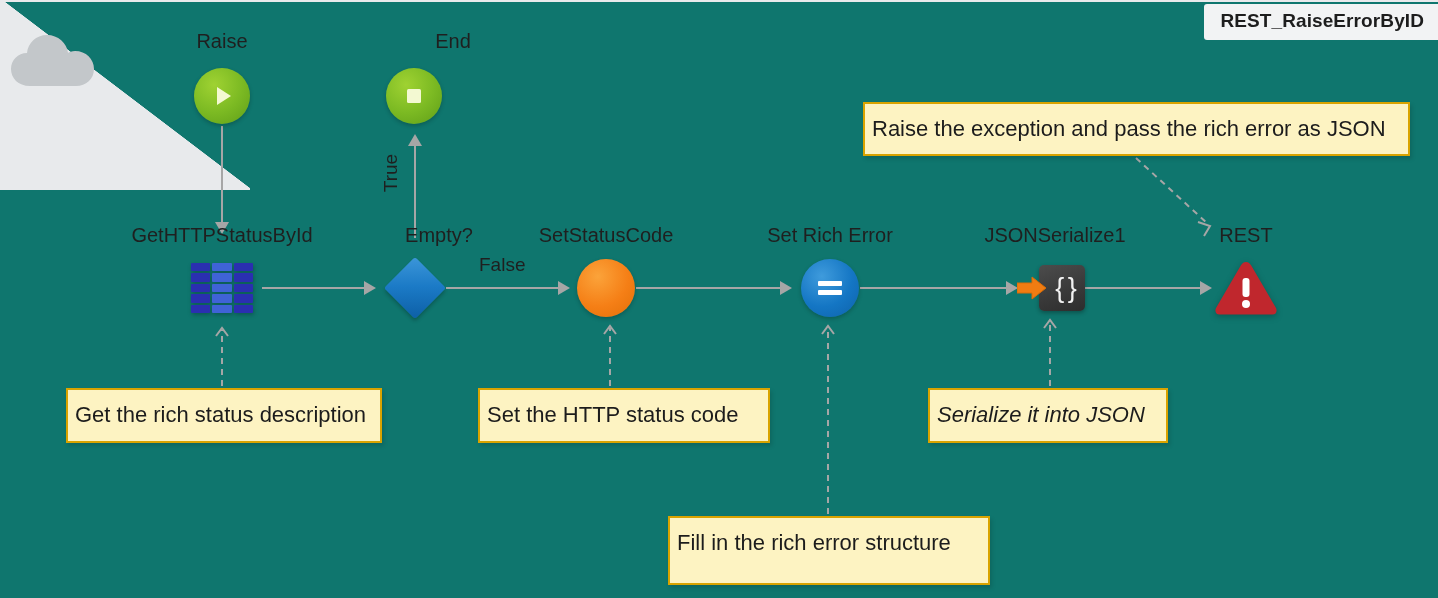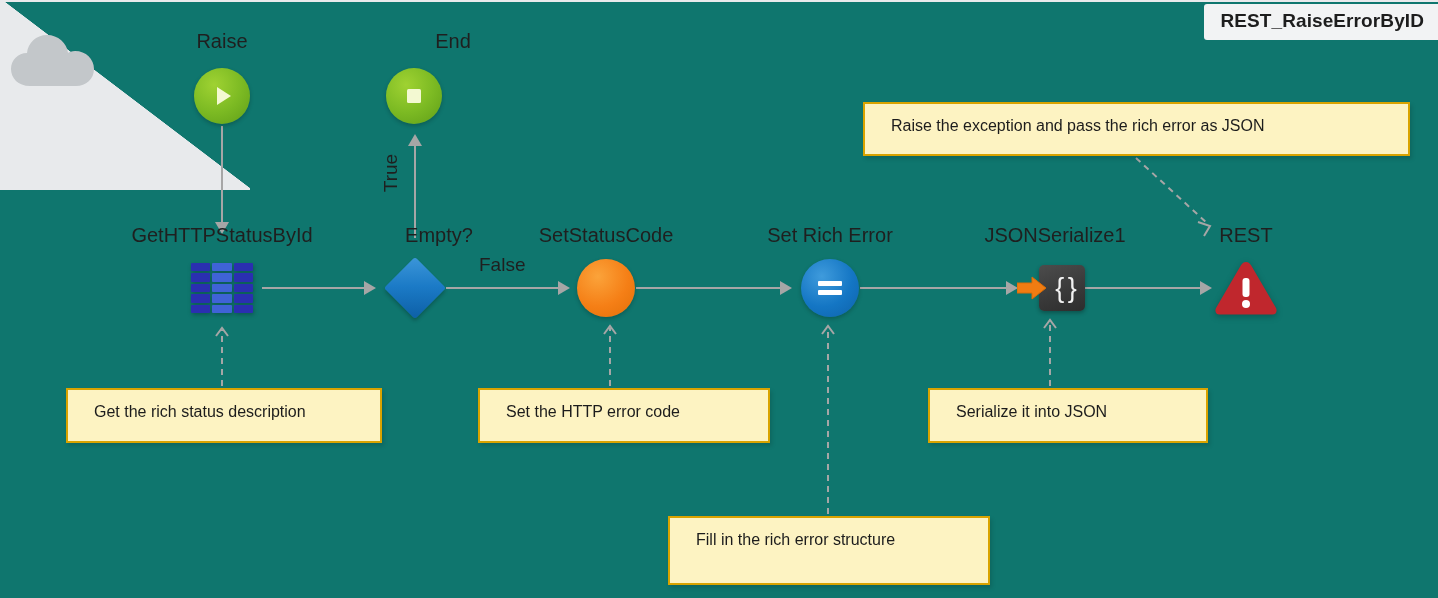--- a/index.html
+++ b/index.html
@@ -166,23 +166,23 @@
     border-left: 7px solid transparent;
     border-right: 7px solid transparent;
     border-top: 12px solid #a6a6a6;
   }
   
   .note {
     position: absolute;
     background: #fdf3c2;
     border: 2px solid #d9a300;
     color: #1c1c1c;
-    font-size: 16px;
+    font-size: 22px;
     line-height: 1;
-    padding: 14px 26px;
+    padding: 14px 7px;
     box-sizing: border-box;
     white-space: nowrap;
     box-shadow: 2px 3px 4px rgba(0,0,0,0.13);
   }
   .dashed { position: absolute; }
 </style>
 </head>
 <body>
 
 <div id="canvas">
@@ -311,17 +311,17 @@
     <svg class="warn-triangle" viewBox="0 0 66 58">
       <path d="M33 3 C35.5 3 37 4.5 38.2 6.6 L63 49 C64.5 52 63 55.5 59.5 55.5 L6.5 55.5
                C3 55.5 1.5 52 3 49 L27.8 6.6 C29 4.5 30.5 3 33 3 Z" fill="#c0272d"></path>
       <rect x="29.5" y="19" width="7" height="19" rx="3" fill="#ffffff"></rect>
       <circle cx="33" cy="45" r="4" fill="#ffffff"></circle>
     </svg>
   </div>
 
   <div class="note" style="left:863px; top:102px; width:547px; height:54px;">Raise the exception and pass the rich error as JSON</div>
   <div class="note" style="left:66px; top:388px; width:316px; height:55px;">Get the rich status description</div>
-  <div class="note" style="left:478px; top:388px; width:292px; height:55px;">Set the HTTP error code</div>
-  <div class="note" style="left:928px; top:388px; width:280px; height:55px;">Serialize it into JSON</div>
+  <div class="note" style="left:478px; top:388px; width:292px; height:55px;">Set the HTTP status code</div>
+  <div class="note" style="left:928px; top:388px; width:240px; height:55px;font-style:italic;">Serialize it into JSON</div>
   <div class="note" style="left:668px; top:516px; width:322px; height:69px;">Fill in the rich error structure</div>
 
 </div>
 
 </body></html>

